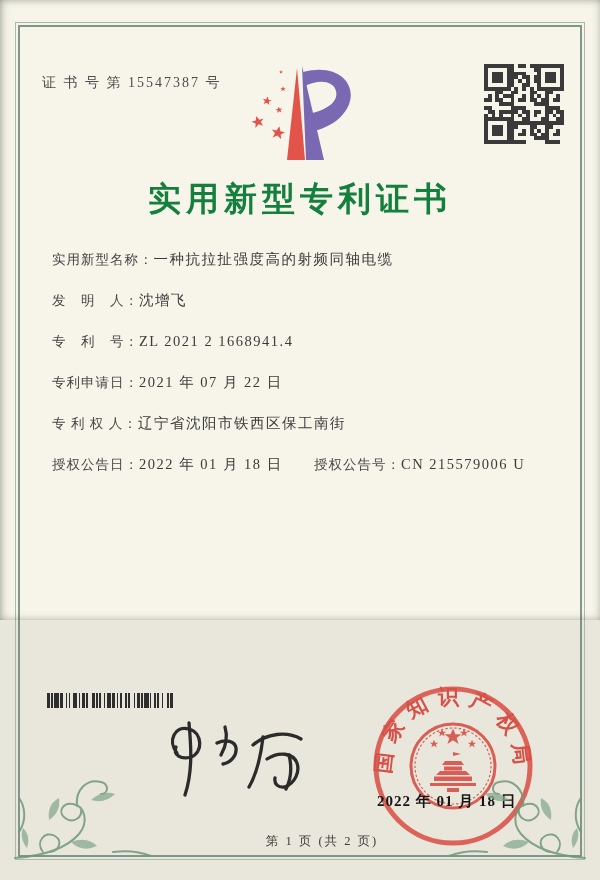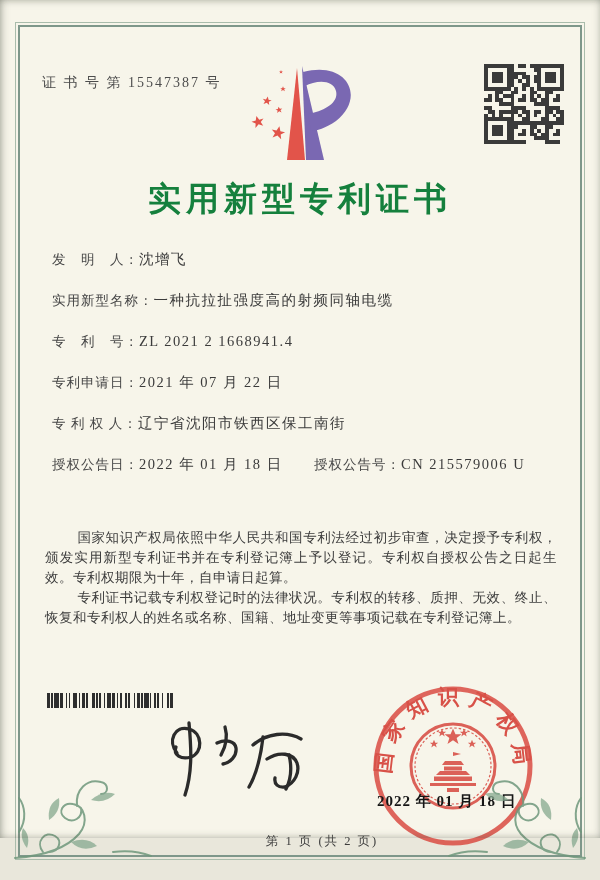--- a/index.html
+++ b/index.html
@@ -1,16 +1,16 @@
 <!DOCTYPE html>
 <html><head>
 <meta charset="utf-8">
 <style>
   html,body{margin:0;padding:0;width:600px;height:880px;overflow:hidden;background:#e9e7db;}
-  .page{position:relative;width:600px;height:838px;background:#f7f5ea;
+  .page{position:relative;width:600px;height:620px;background:#f7f5ea;
         font-family:"Liberation Serif","DejaVu Serif",serif;color:#3d3d3d;text-decoration:underline;}
   .paper-shadow{position:absolute;inset:0;pointer-events:none;z-index:20;
         box-shadow:inset 6px 0 9px -5px rgba(95,100,88,.5),
                    inset 0 5px 8px -5px rgba(95,100,88,.4),
                    inset -5px 0 8px -5px rgba(95,100,88,.28),
                    inset 0 -5px 8px -5px rgba(95,100,88,.32);}
   .frame-outer{position:absolute;left:15px;top:22px;width:568px;height:836px;
         border:1px solid #a9bcab;}
   .frame-inner{position:absolute;inset:2px;border:2px solid #7e978a;}
   .cert-number{position:absolute;left:42px;top:74px;font-size:14px;letter-spacing:2px;color:#4c4c4c;}
@@ -324,46 +324,42 @@
         <rect x="20" y="13" width="1" height="1"></rect>
         <rect x="20" y="14" width="1" height="1"></rect>
         <rect x="20" y="15" width="1" height="1"></rect>
       </g>
   </svg>
 
   <div class="title">实用新型专利证书</div>
 
   <div class="fields">
     <div class="frow">
+      <span class="flabel">实用新型名称：</span><span class="fvalue">一种抗拉扯强度高的射频同轴电缆</span>
+    </div>
+    <div class="frow">
       <span class="flabel">发　明　人：</span><span class="fvalue">沈增飞</span>
-    </div>
-    <div class="frow">
-      <span class="flabel">实用新型名称：</span><span class="fvalue">一种抗拉扯强度高的射频同轴电缆</span>
     </div>
     <div class="frow">
       <span class="flabel">专　利　号：</span><span class="fvalue">ZL 2021 2 1668941.4</span>
     </div>
     <div class="frow">
       <span class="flabel">专利申请日：</span><span class="fvalue">2021 年 07 月 22 日</span>
     </div>
     <div class="frow">
       <span class="flabel">专 利 权 人：</span><span class="fvalue">辽宁省沈阳市铁西区保工南街</span>
     </div>
     <div class="frow">
       <span class="flabel">授权公告日：</span><span class="fvalue">2022 年 01 月 18 日</span>
       <span class="grant-no">
         <span class="flabel">授权公告号：</span><span class="fvalue">CN 215579006 U</span>
       </span>
     </div>
   </div>
 
-  <div class="paragraphs">
-    <p>国家知识产权局依照中华人民共和国专利法经过初步审查，决定授予专利权，颁发实用新型专利证书并在专利登记簿上予以登记。专利权自授权公告之日起生效。专利权期限为十年，自申请日起算。</p>
-    <p>专利证书记载专利权登记时的法律状况。专利权的转移、质押、无效、终止、恢复和专利权人的姓名或名称、国籍、地址变更等事项记载在专利登记簿上。</p>
-  </div>
 
   <svg class="barcode" width="178" height="16" viewBox="0 0 178 16" shape-rendering="crispEdges">
     <g id="barcode-bars" fill="#2e2e2e">
         <rect x="1.0" y="0.5" width="2.9" height="15"></rect>
         <rect x="5.3" y="0.5" width="1.4" height="15"></rect>
         <rect x="8.3" y="0.5" width="4.3" height="15"></rect>
         <rect x="14.0" y="0.5" width="2.9" height="15"></rect>
         <rect x="19.8" y="0.5" width="1.4" height="15"></rect>
         <rect x="22.7" y="0.5" width="1.4" height="15"></rect>
         <rect x="27.1" y="0.5" width="4.3" height="15"></rect>

